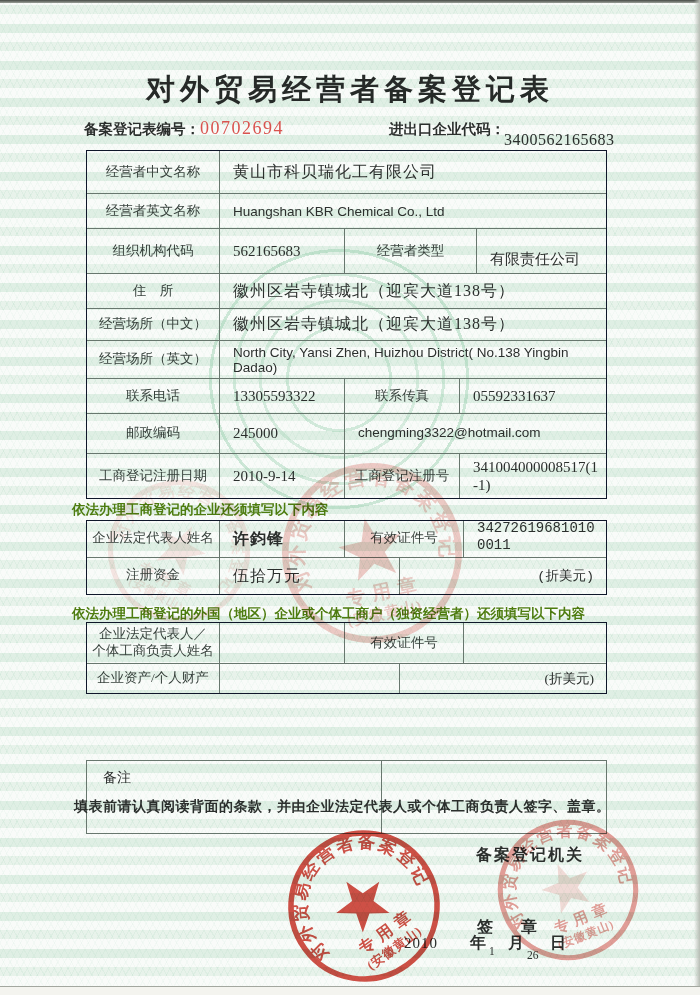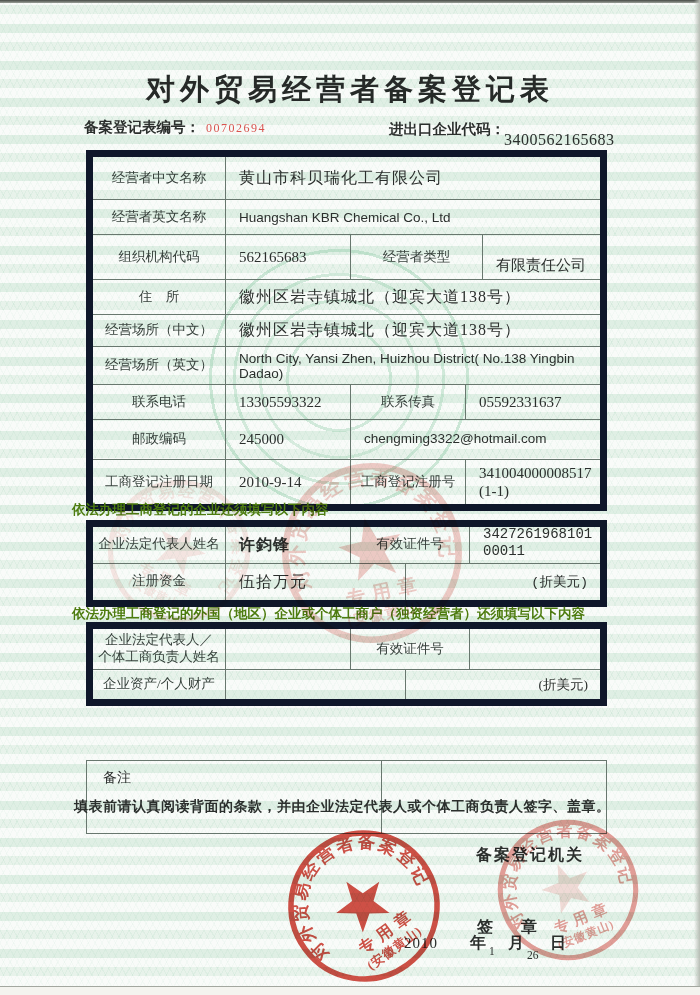--- a/index.html
+++ b/index.html
@@ -23,26 +23,26 @@
         transparent 53px 77px, rgba(152,207,174,.34) 77px 80px,
         transparent 80px 103px, rgba(152,207,174,.40) 103px 106px,
         transparent 106px 127px, rgba(152,207,174,.46) 127px 130px, transparent 130px);}
 
   .title{position:absolute;left:0;top:70px;width:100%;margin:0;text-align:center;
          font-family:"Liberation Sans","DejaVu Sans",sans-serif;
          font-size:29px;font-weight:700;letter-spacing:5px;color:#262a28;z-index:2;}
 
   .hdr{position:absolute;z-index:2;}
   .form-no-row{left:84px;top:118px;font-size:14.5px;font-weight:700;}
-  .form-no-row .red{color:#d9534f;font-weight:400;font-size:12px;letter-spacing:1.5px;margin-left:6px;}
+  .form-no-row .red{color:#d9534f;font-weight:400;font-size:18px;letter-spacing:1.5px;}
   .code-label{left:389px;top:120px;font-size:14.5px;font-weight:700;}
   .code-value{left:504px;top:131px;font-size:16px;letter-spacing:.5px;}
 
   
-  .tbl{position:absolute;left:86px;width:521px;border:7px solid #0f172a;z-index:2;box-sizing:border-box;}
+  .tbl{position:absolute;left:86px;width:521px;border:1px solid #0f172a;z-index:2;box-sizing:border-box;}
   .row{display:flex;border-top:1px solid #68776e;box-sizing:border-box;}
   .row:first-child{border-top:none;}
   .cell{border-left:1px solid #68776e;box-sizing:border-box;display:flex;align-items:center;min-width:0;}
   .cell:first-child{border-left:none;}
   .label{justify-content:center;text-align:center;font-size:13.5px;color:#36403b;line-height:1.25;}
   .value{padding-left:13px;font-size:15px;}
   .big{font-size:16px;letter-spacing:1px;}
   .en{font-family:"Liberation Sans","DejaVu Sans",sans-serif;font-size:13.5px;}
   .num{font-size:15px;}
   .wrap{word-break:break-all;line-height:1.2;padding-right:6px;}

